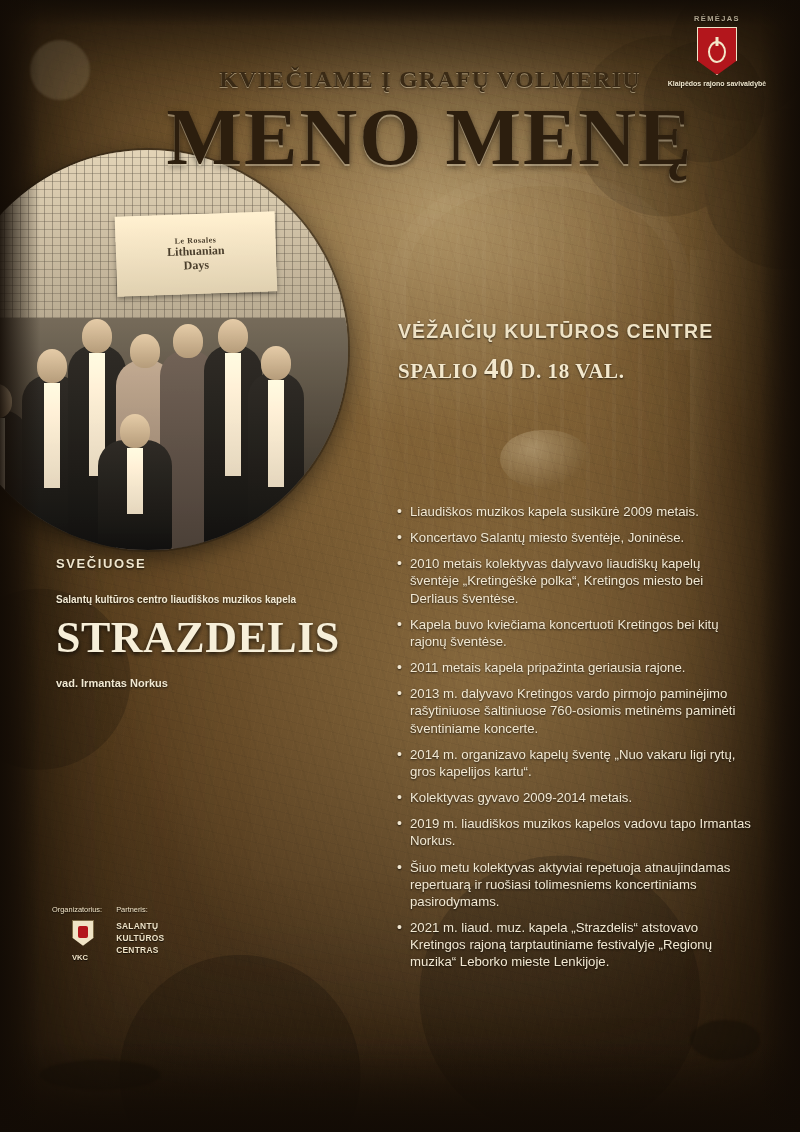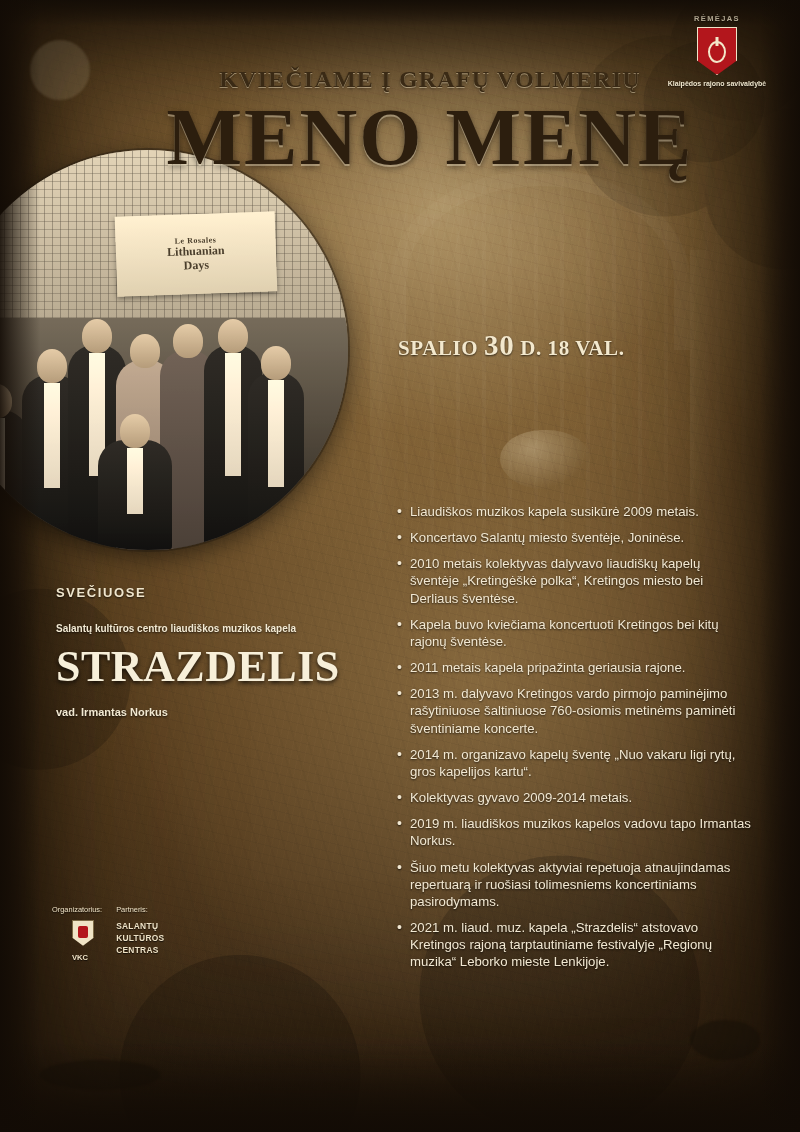--- a/index.html
+++ b/index.html
@@ -232,21 +232,21 @@
   .facts ul { margin: 17px; padding: 0; }
   .facts li:before {
     content: "•";
     position: absolute; left: 0; top: -1px;
     color: #f2e8d2;
     font-size: 14px;
   }
 
   
   .guests {
-    position: absolute; left: 56px; top: 585px; width: 330px; z-index: 5;
+    position: absolute; left: 56px; top: 556px; width: 330px; z-index: 5;
   }
   .guests .kicker {
     font-size: 13px; font-weight: 700; letter-spacing: 1.6px;
     color: #f0e6cd; text-transform: uppercase;
     text-shadow: 0 1px 2px rgba(0,0,0,.7);
   }
   .guests .sub {
     margin-top: 22px;
     font-size: 10px; font-weight: 700; line-height: 1.32;
     color: #f3ead3;
@@ -366,23 +366,24 @@
           <div class="shirt"></div>
         </div>
       <div class="p" style="left:150px; width:74px;  height:110px;">
           <div class="head"></div>
           <div class="shirt"></div>
         </div>
     </div>
   </div>
 
   <div class="venue">
+    <div class="place">VĖŽAIČIŲ KULTŪROS CENTRE</div>
     <div class="date">
       <span>SPALIO</span>
-      <span class="big">30</span>
+      <span class="big">40</span>
       <span>D. 18 VAL.</span>
     </div>
   </div>
 
   <div class="facts">
     <ul>
       <li>Liaudiškos muzikos kapela susikūrė 2009 metais.</li>
       <li>Koncertavo Salantų miesto šventėje, Joninėse.</li>
       <li>2010 metais kolektyvas dalyvavo liaudiškų kapelų šventėje „Kretingėškė polka“, Kretingos miesto bei Derliaus šventėse.</li>
       <li>Kapela buvo kviečiama koncertuoti Kretingos bei kitų rajonų šventėse.</li>

